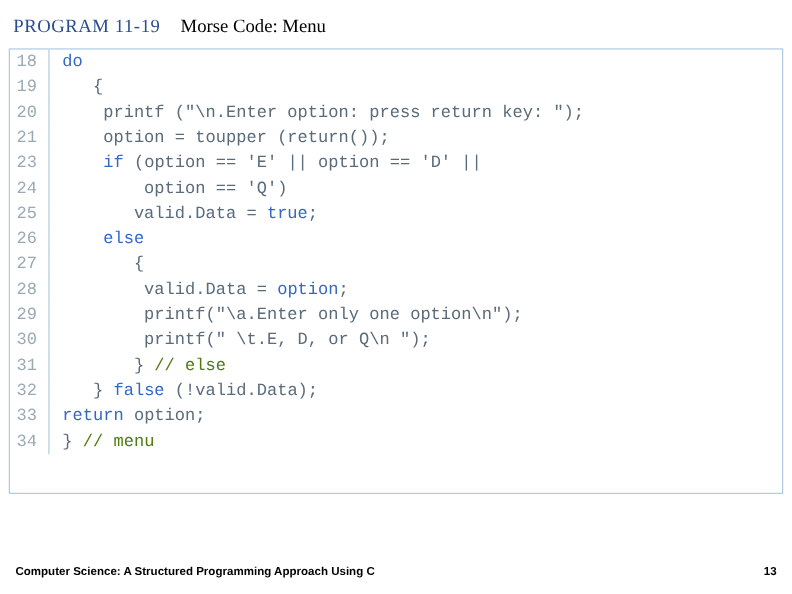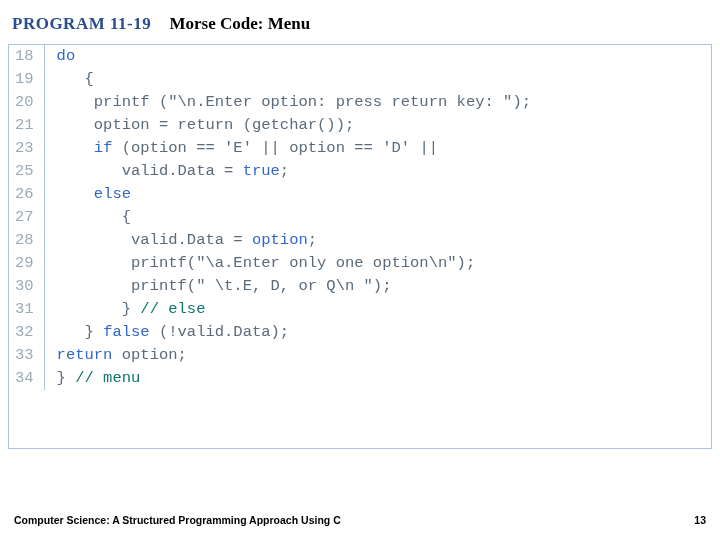--- a/index.html
+++ b/index.html
@@ -7,21 +7,21 @@
     width: 720px;
     height: 540px;
     background: #ffffff;
     font-family: Georgia, 'Times New Roman', serif;
     position: relative;
     overflow: hidden;
   }
   .header {
     padding: 14px 0 10px 12px;
     font-size: 17px;
-    font-weight: bold;
+    font-weight: normal;
   }
   .program-label {
     color: #2a4d8f;
     letter-spacing: 0.5px;
   }
   .title {
     color: #000000;
     margin-left: 14px;
   }
   .code-frame {
@@ -49,21 +49,21 @@
     border-right: 1px solid #a9c5e0;
     width: 32px;
     user-select: none;
   }
   .codecell {
     padding-left: 12px;
     color: #5a6b7b;
     margin-left: 20px;
   }
   .kw { color: #3268c8; }
-  .cm { color: #0f766e; }
+  .cm { color: #4d7c0f; }
   .footer {
     position: absolute;
     bottom: 14px;
     left: 0;
     right: 0;
     padding: 0 14px;
     font-family: Verdana, Geneva, sans-serif;
     font-size: 10.5px;
     font-weight: bold;
     color: #000000;
@@ -90,25 +90,29 @@
         <tr>
           <td class="gutter">19</td>
           <td class="codecell"><span>   {</span></td>
         </tr>
         <tr>
           <td class="gutter">20</td>
           <td class="codecell"><span>    printf ("\n.Enter option: press return key: ");</span></td>
         </tr>
         <tr>
           <td class="gutter">21</td>
-          <td class="codecell"><span>    option = return (getchar());</span></td>
+          <td class="codecell"><span>    option = toupper (return());</span></td>
         </tr>
         <tr>
           <td class="gutter">23</td>
           <td class="codecell"><span>    </span><span class="kw">if</span><span> (option == 'E' || option == 'D' ||</span></td>
+        </tr>
+        <tr>
+          <td class="gutter">24</td>
+          <td class="codecell"><span>        option == 'Q')</span></td>
         </tr>
         <tr>
           <td class="gutter">25</td>
           <td class="codecell"><span>       valid.Data = </span><span class="kw">true</span><span>;</span></td>
         </tr>
         <tr>
           <td class="gutter">26</td>
           <td class="codecell"><span>    </span><span class="kw">else</span></td>
         </tr>
         <tr>

